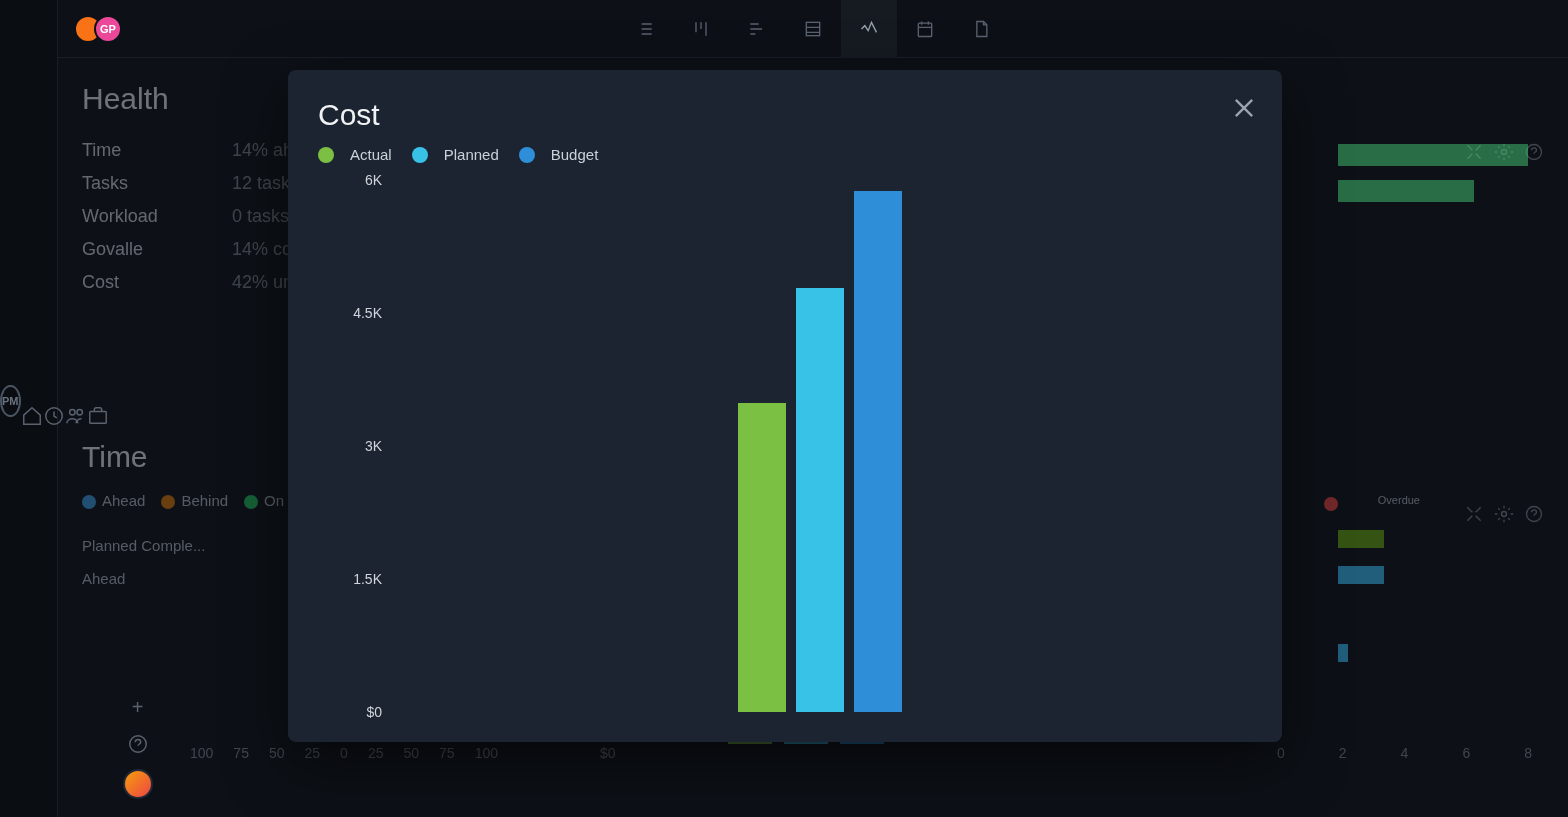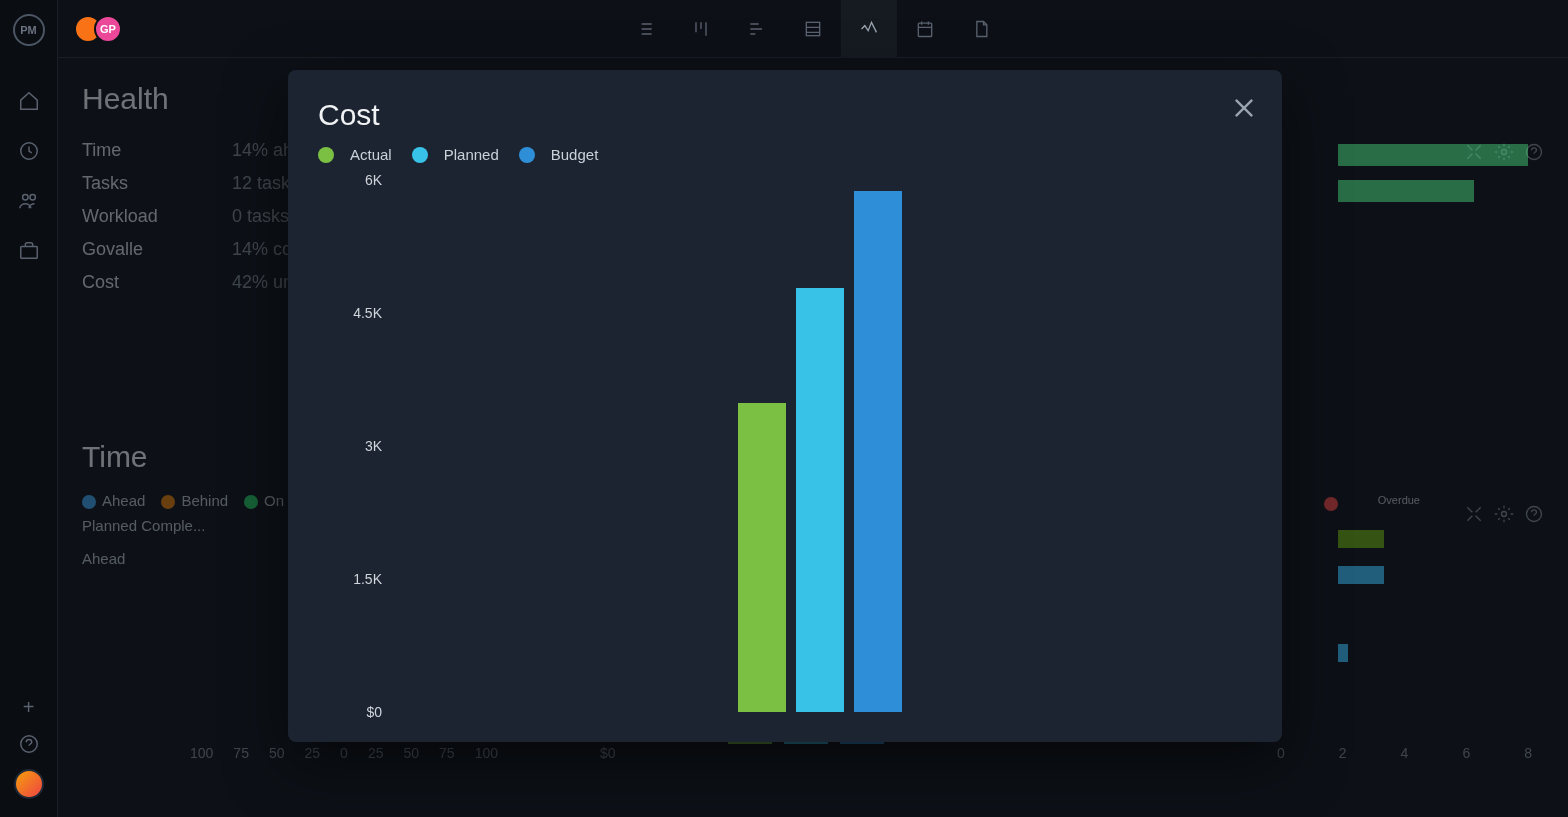--- a/index.html
+++ b/index.html
@@ -7,21 +7,21 @@
     width: 1568px; height: 817px;
     background: #0d1117; color: #c9d1d9;
     font-family: -apple-system, BlinkMacSystemFont, "Segoe UI", Helvetica, Arial, sans-serif;
     overflow: hidden;
   }
 
   
   .left-rail {
     position: absolute; left: 0; top: 0; bottom: 0; width: 58px;
     background: #0a0d12;
-    display: flex; flex-direction: column; align-items: center;
+    display: flex; align-items: center;
     padding-top: 14px;
     border-right: 1px solid #1a1f26;
   }
   .rail-logo {
     width: 32px; height: 32px; border-radius: 50%;
     border: 2px solid #4b5563;
     display: flex; align-items: center; justify-content: center;
     color: #6b7280; font-size: 11px; font-weight: 600;
     margin-bottom: 30px;
   }
@@ -75,21 +75,21 @@
   .health-row .label { width: 120px; color: #c9d1d9; }
   .health-row .value { color: #7d8590; }
   .panel-right-controls { position: absolute; right: 24px; display: flex; gap: 10px; color: #7d8590; }
   .icon-sm { width: 20px; height: 20px; stroke: currentColor; fill: none; stroke-width: 1.6; cursor:pointer;}
   .health-controls { top: 84px; }
   .time-controls { top: 446px; }
 
   .time-section { position: absolute; left: 82px; top: 440px; }
   .legend-row { display: flex; gap: 16px; align-items: center; margin-top: 8px; font-size: 15px; color: #aeb6bf;}
   .legend-dot { width: 14px; height: 14px; border-radius: 50%; display: inline-block; margin-right: 6px; vertical-align: middle;}
-  .time-labels { font-size: 15px; color: #aeb6bf; }
+  .time-labels { margin-top: 20px; font-size: 15px; color: #aeb6bf; }
   .time-labels div { padding: 8px 0; }
   .axis-bottom { position: absolute; left: 190px; top: 745px; display: flex; gap: 20px; font-size: 14px; color: #7d8590;}
   .axis-bottom2 { position: absolute; left: 600px; top: 745px; font-size: 14px; color: #7d8590;}
   .axis-right { position: absolute; right: 36px; top: 745px; display: flex; gap: 54px; font-size: 14px; color: #7d8590;}
 
   .overdue-lbl { position: absolute; right: 148px; top: 494px; font-size: 11px; color: #aeb6bf;}
   .overdue-dot { position: absolute; right: 230px; top: 497px; width: 14px; height: 14px; background:#ef4444; border-radius:50%;}
 
   .bg-greenbar1 { position: absolute; right: 40px; top: 144px; width: 190px; height: 22px; background:#4ade80;}
   .bg-greenbar2 { position: absolute; right: 94px; top: 180px; width: 136px; height: 22px; background:#4ade80;}

